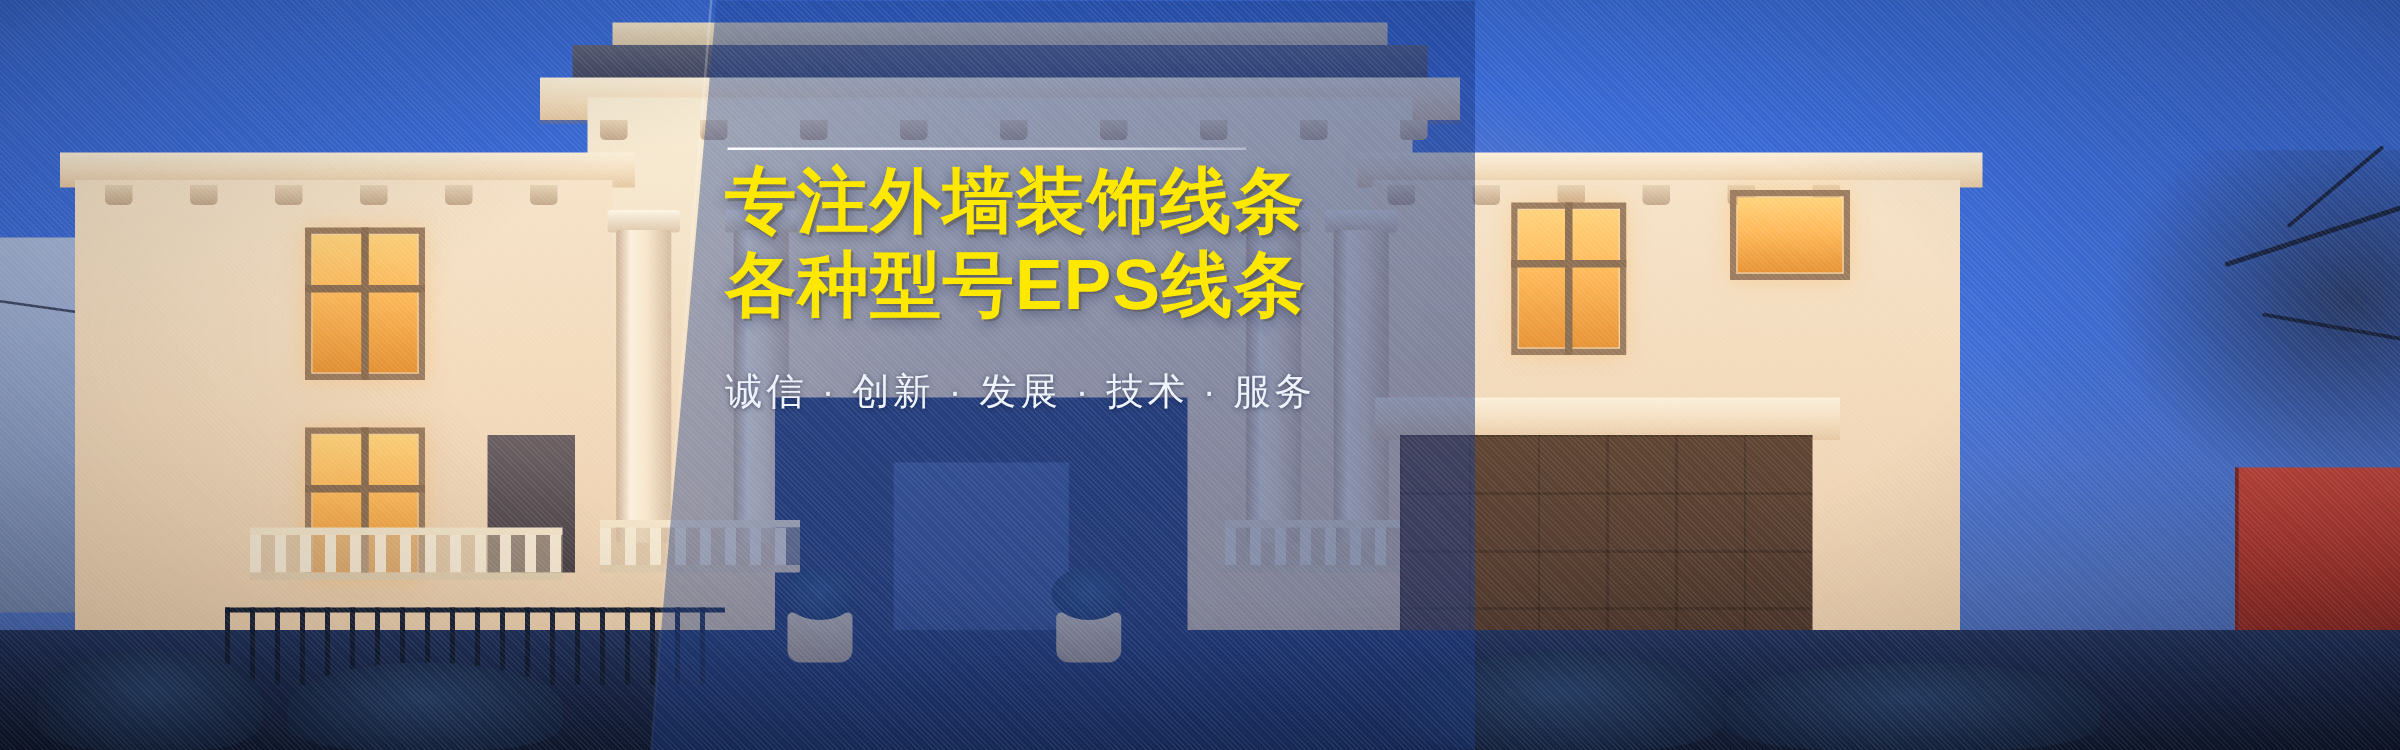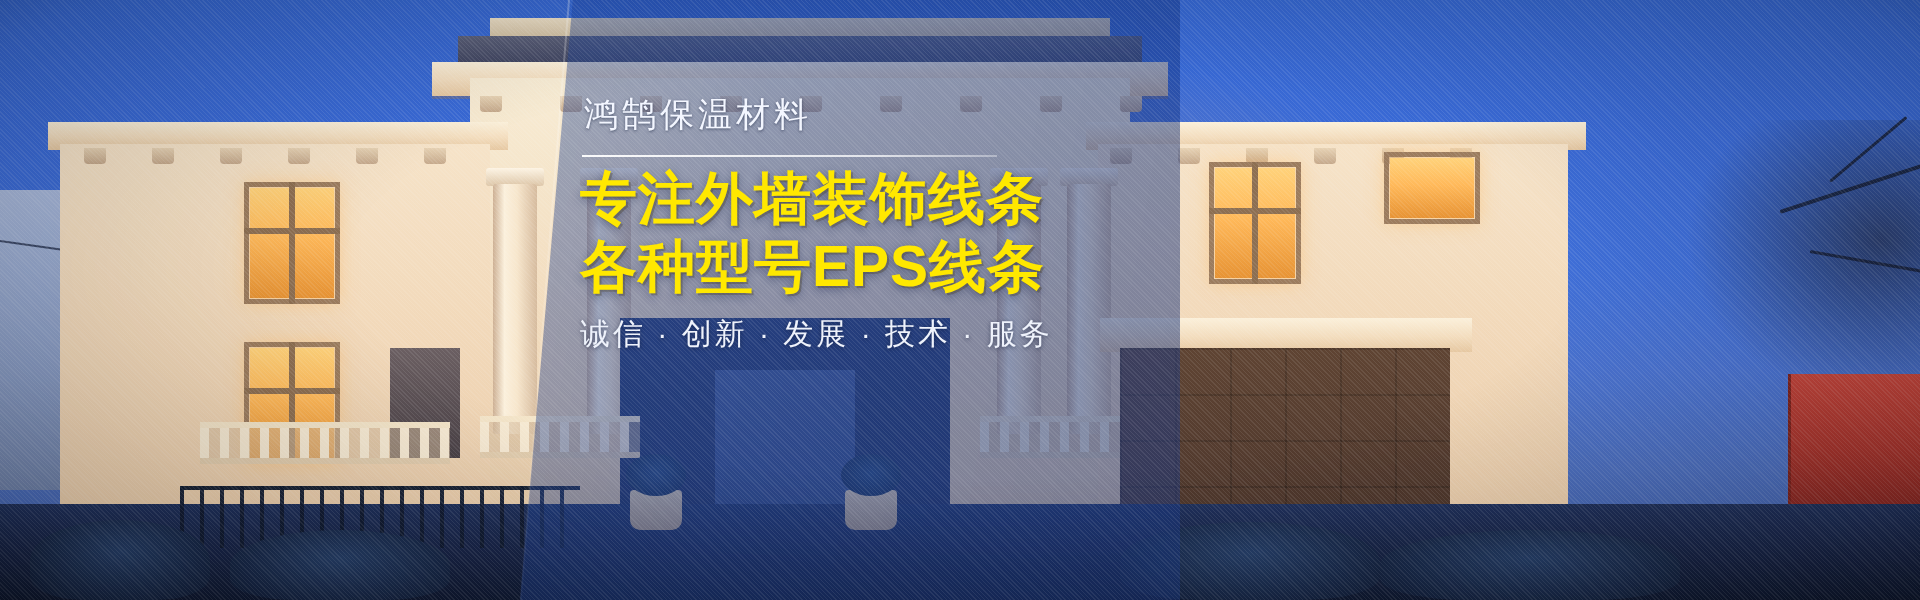--- a/index.html
+++ b/index.html
@@ -257,21 +257,21 @@
     font-weight:700;
     color:#ffe800;
     letter-spacing:1px;
     line-height:1.18;
     text-shadow:
        2px 2px 0 rgba(60,45,0,.25),
        0 3px 10px rgba(20,30,70,.45);
     white-space:nowrap;
   }
   .tagline {
-    margin-top:14px;
+    margin-top:30px;
     font-size:30px;
     color:#eef2fb;
     letter-spacing:3px;
     font-weight:400;
     text-shadow:0 1px 4px rgba(10,20,50,.6);
     white-space:nowrap;
   }
 
   
   .vignette {
@@ -388,21 +388,20 @@
   <div class="planter" style="left:845px;  bottom:70px; width:52px; height:40px;"></div>
   <div class="planter-bush" style="left:841px; bottom:104px; width:60px; height:42px;"></div>
 
   <div class="panel"></div>
   <div class="panel-edge"></div>
 
   <div class="texture"></div>
   <div class="vignette"></div>
 
   <div class="copy">
-    <div class="brand">鸿鹄保温材料</div>
 
     <div class="rule"></div>
 
     <div class="headline">专注外墙装饰线条</div>
 
     <div class="headline">各种型号EPS线条</div>
 
     <div class="tagline">诚信 · 创新 · 发展 · 技术 · 服务</div>
   </div>
 

